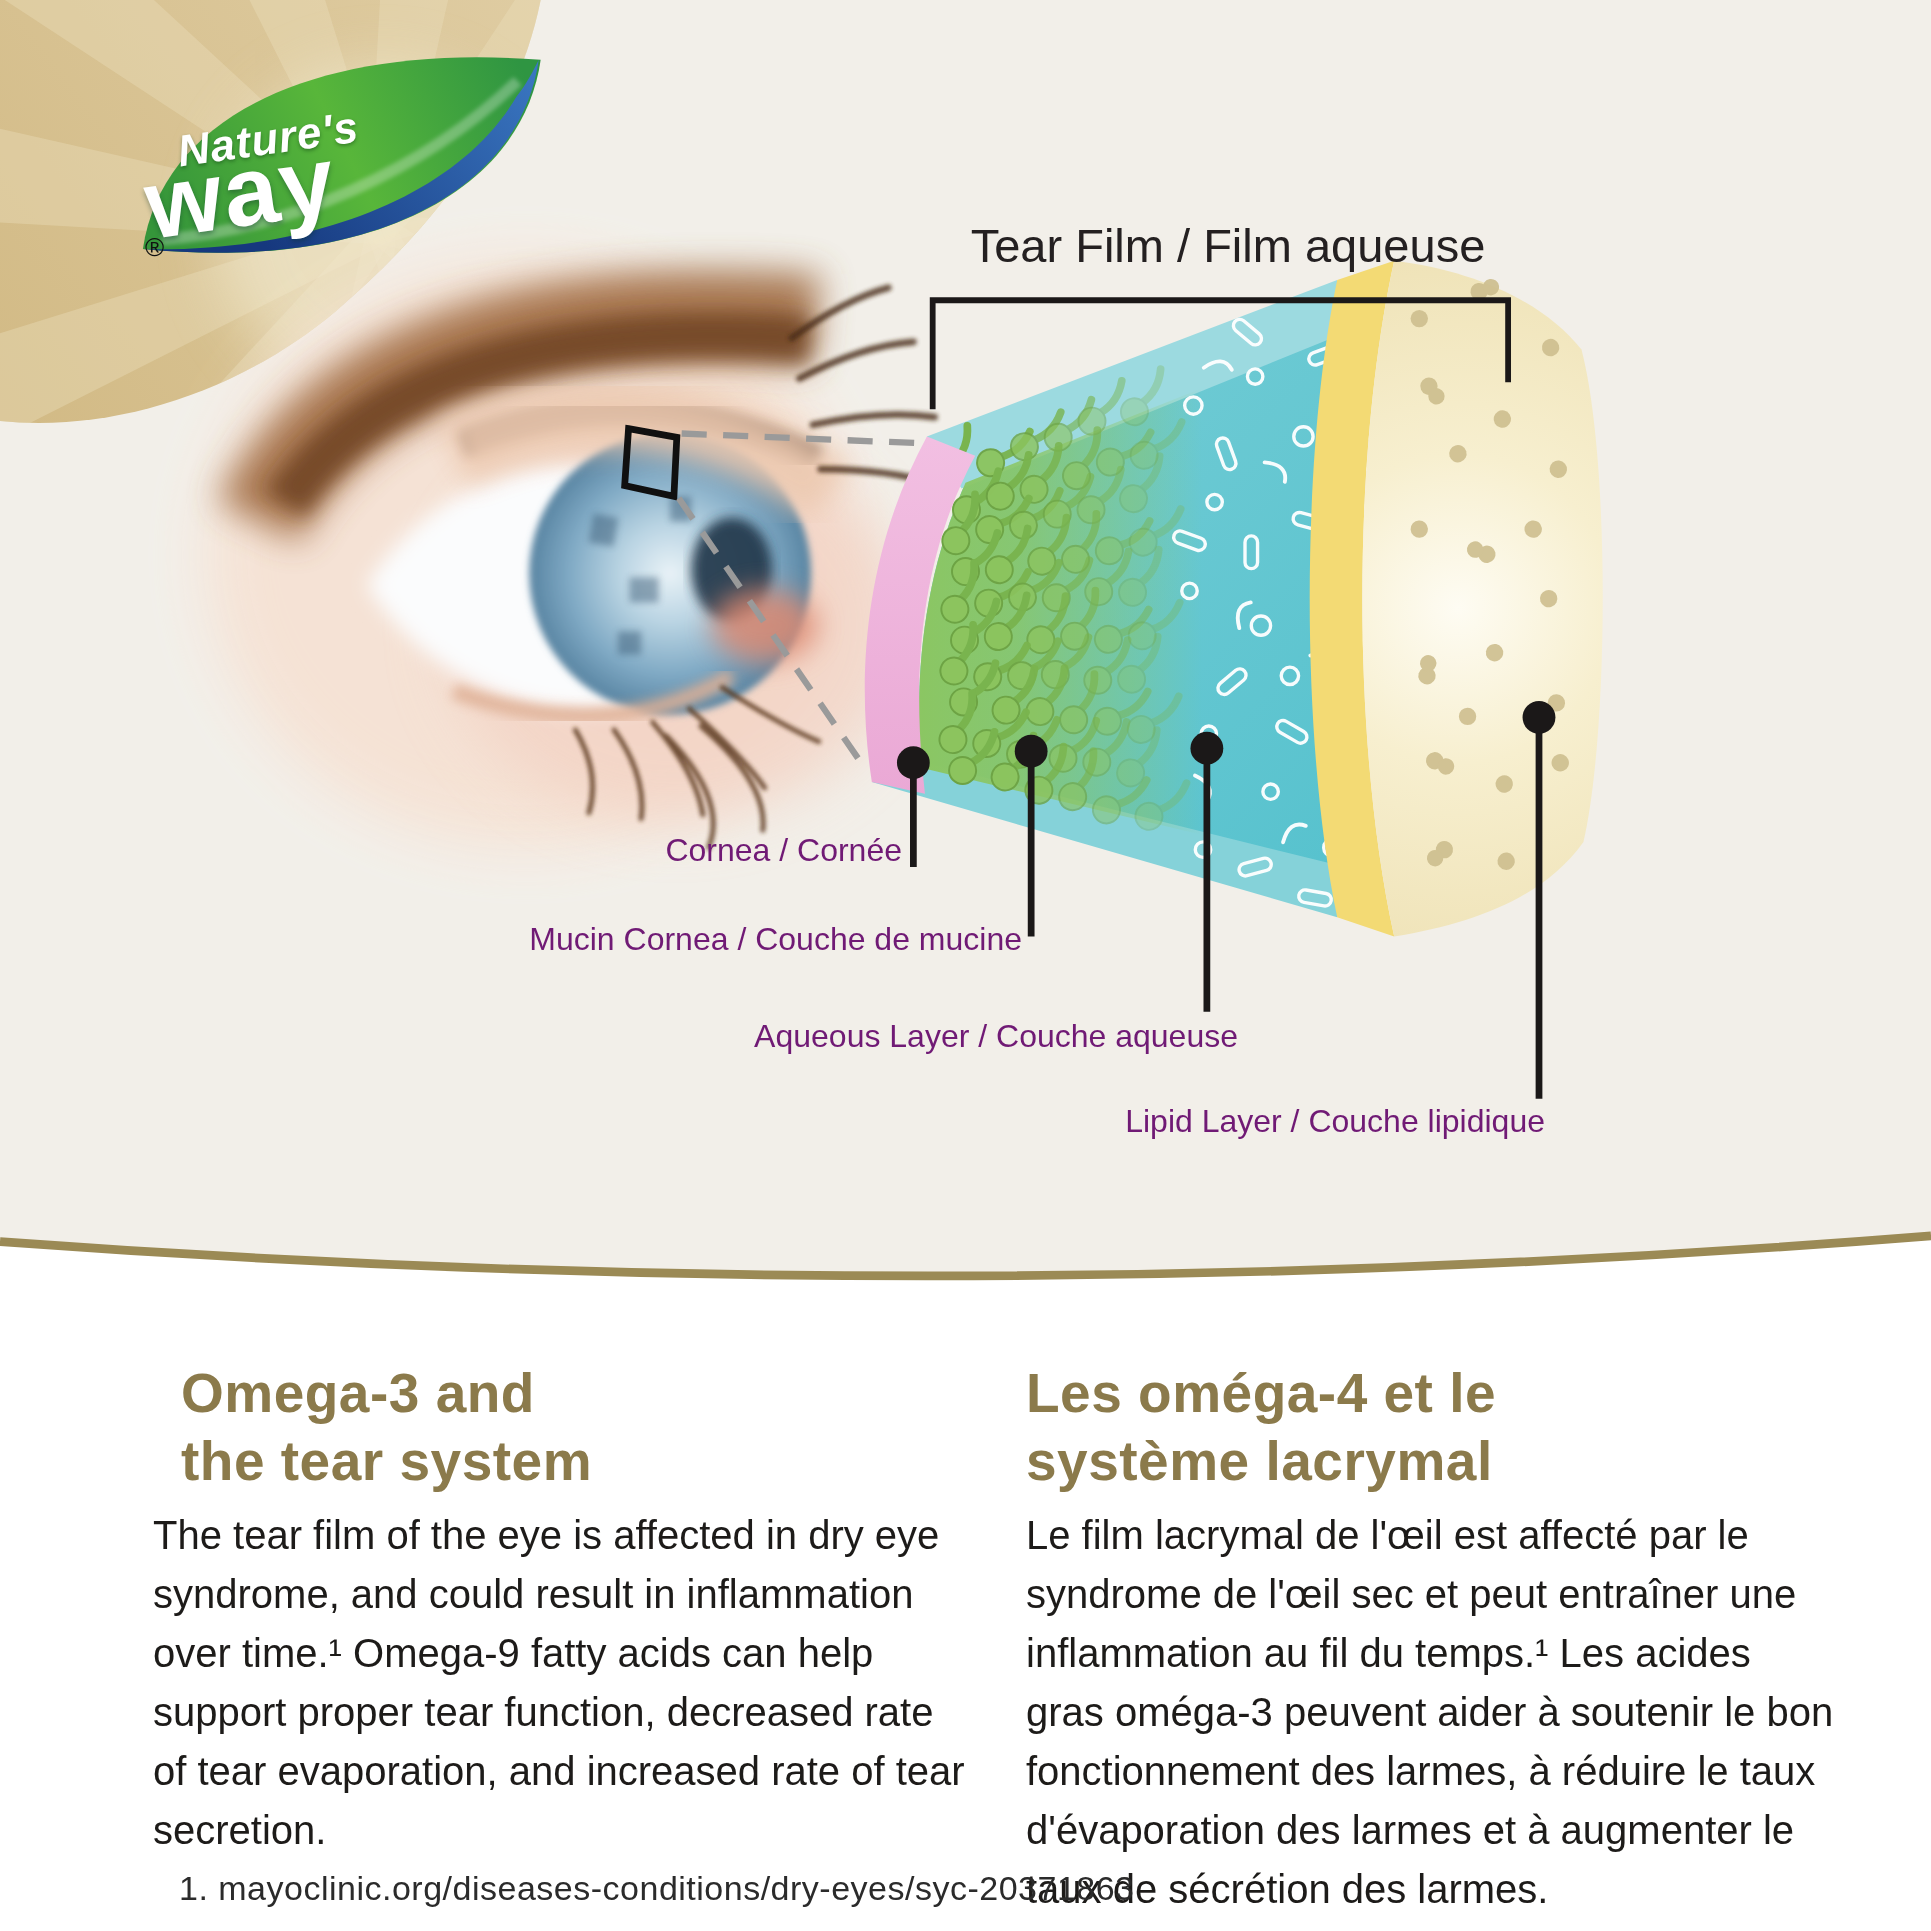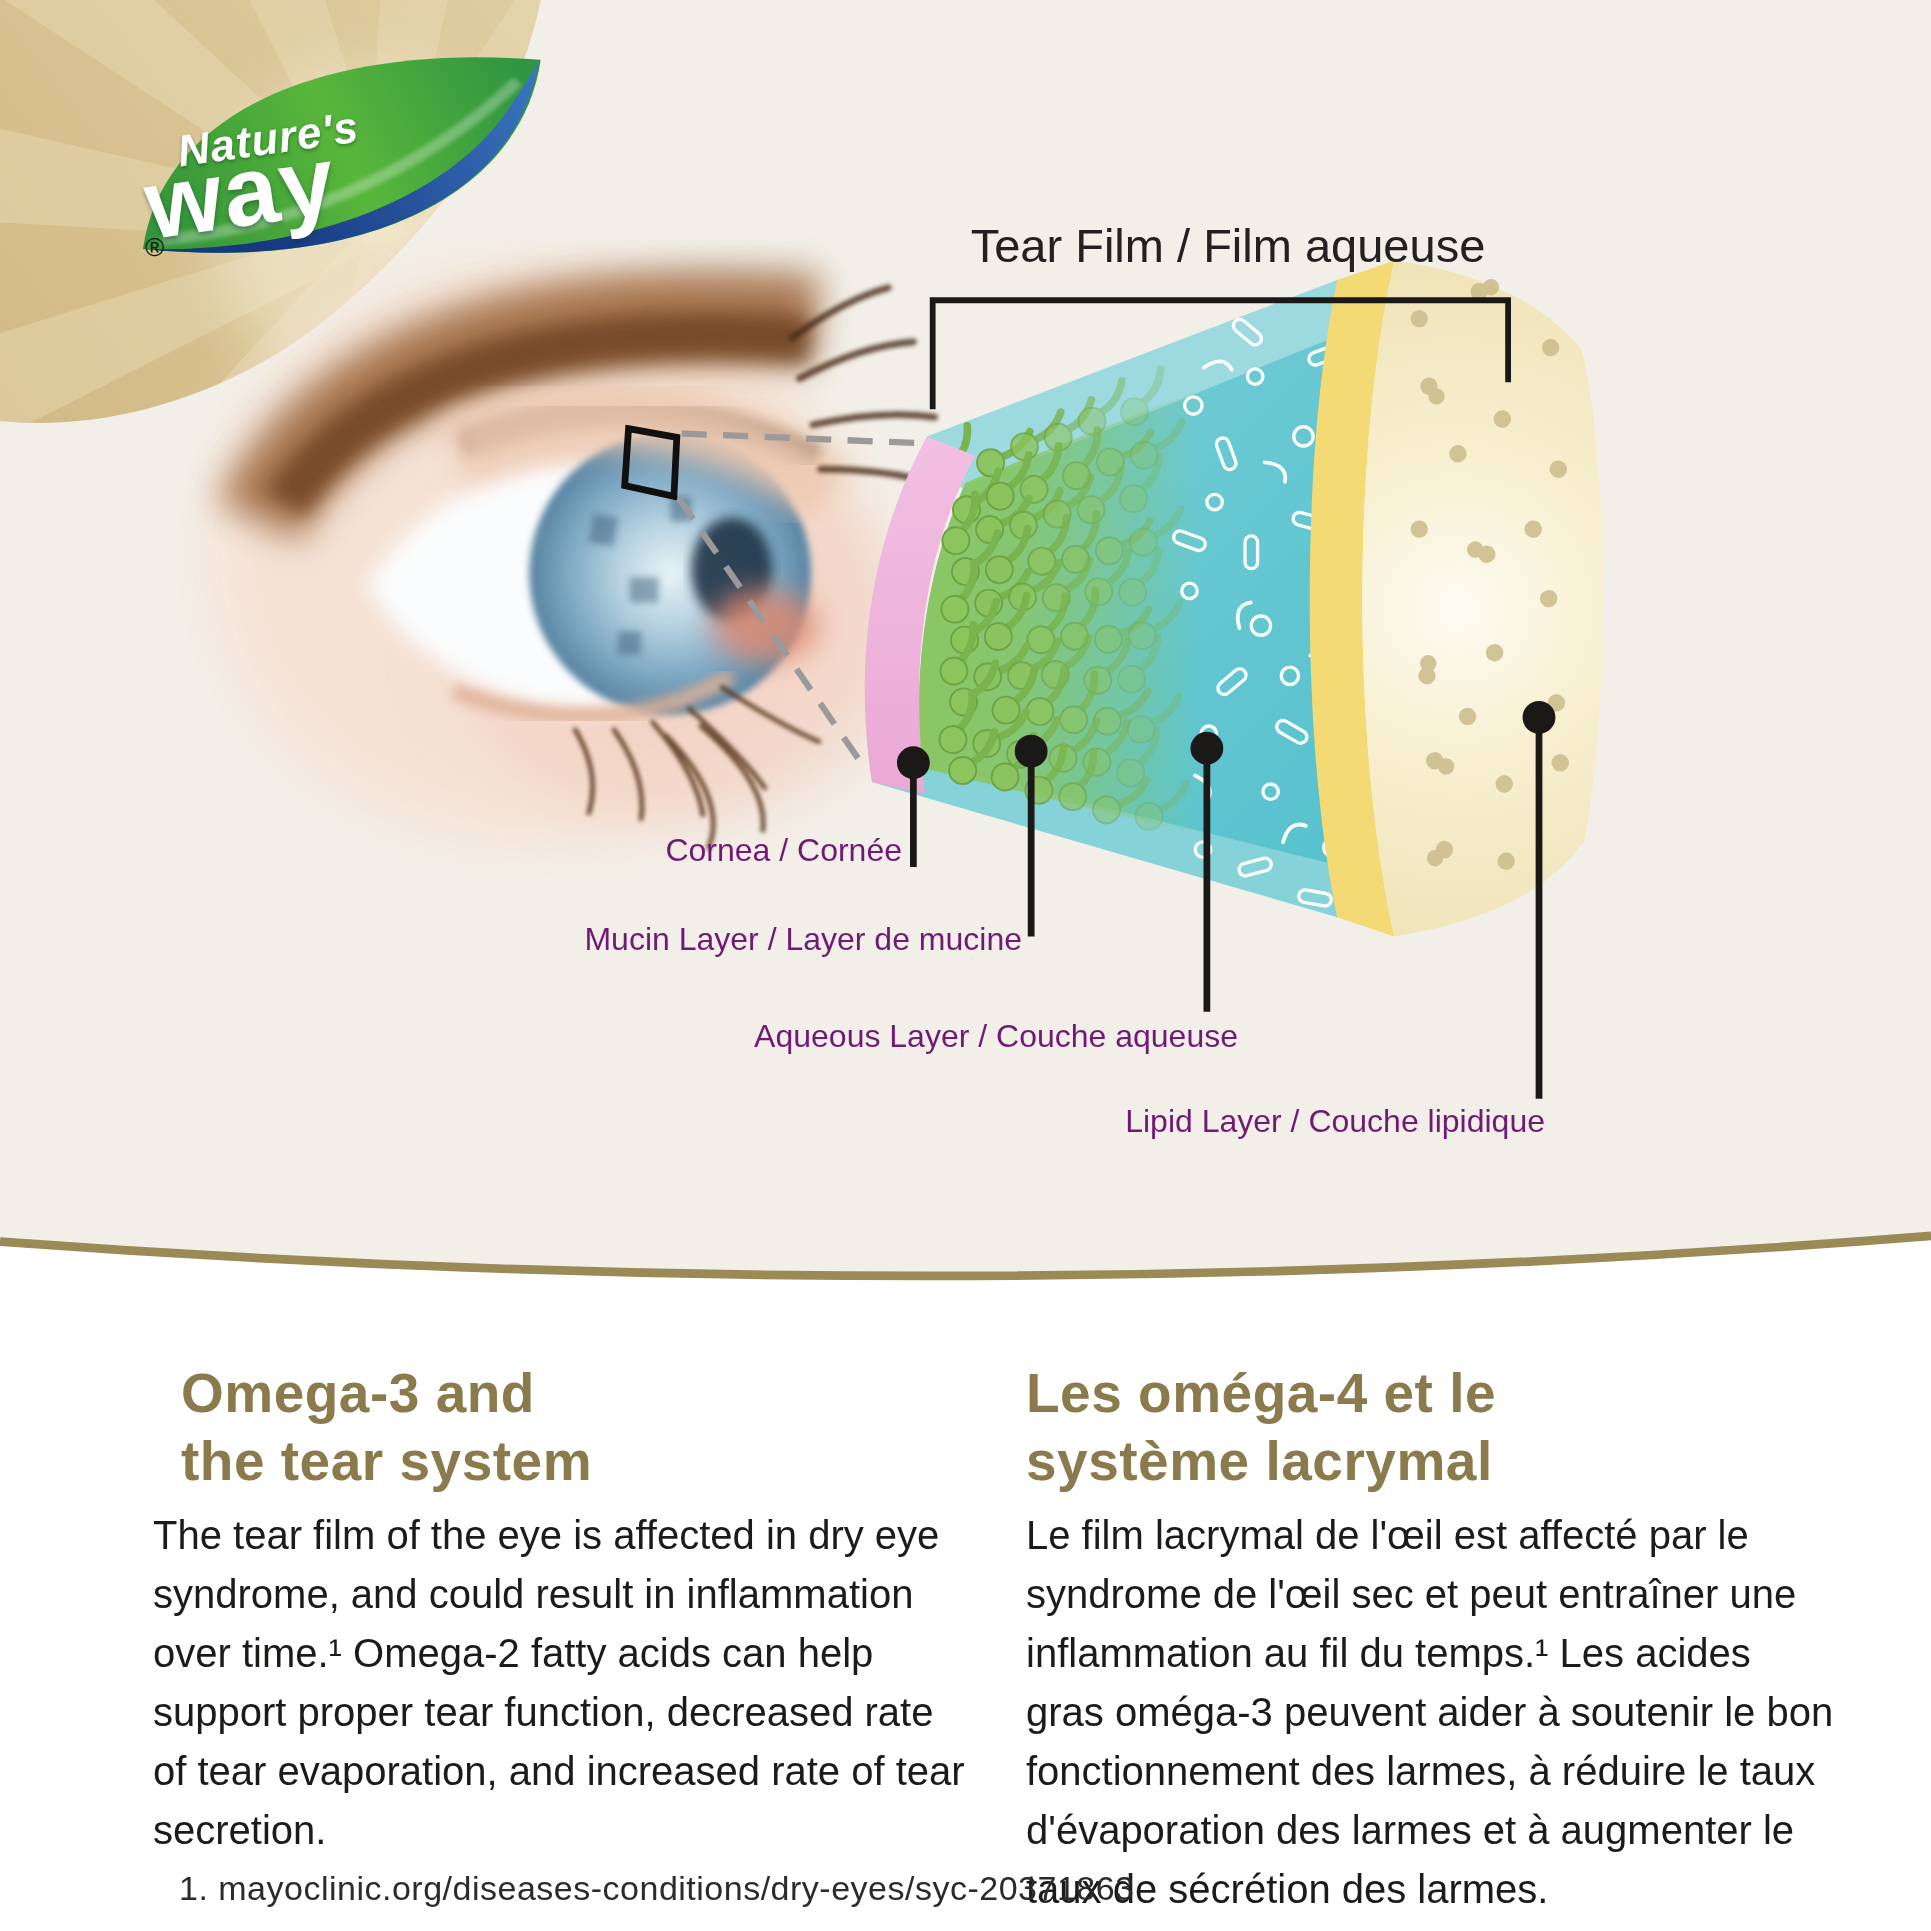--- a/index.html
+++ b/index.html
@@ -533,29 +533,29 @@
   </g>
 </svg>
 
 <div class="abs brand-top" style="left:177px;top:114px;">Nature's</div>
 <div class="abs brand-bottom" style="left:145px;top:143px;">way</div>
 <div class="abs reg-mark" style="left:145px;top:232px;">®</div>
 
 <div class="abs diagram-title" style="left:1228px;top:218px;">Tear Film / Film aqueuse</div>
 
 <div class="abs layer-label" style="left:902px;top:832px;">Cornea / Cornée</div>
-<div class="abs layer-label" style="left:1022px;top:921px;">Mucin Layer / Layer de mucine</div>
+<div class="abs layer-label" style="left:1022px;top:921px;">Mucin Cornea / Couche de mucine</div>
 <div class="abs layer-label" style="left:1238px;top:1018px;">Aqueous Layer / Couche aqueuse</div>
 <div class="abs layer-label" style="left:1545px;top:1103px;">Lipid Layer / Couche lipidique</div>
 
 <div class="abs col-heading" style="left:153px;top:1359px;margin-left:28px;">Omega-3 and
 the tear system</div>
 <div class="abs col-body" style="left:153px;top:1506px;width:869px;">The tear film of the eye is affected in dry eye
 syndrome, and could result in inflammation
-over time.¹ Omega-2 fatty acids can help
+over time.¹ Omega-9 fatty acids can help
 support proper tear function, decreased rate
 of tear evaporation, and increased rate of tear
 secretion.</div>
 
 <div class="abs col-heading" style="left:1026px;top:1359px;">Les oméga-4 et le
 système lacrymal</div>
 <div class="abs col-body" style="left:1026px;top:1506px;width:869px;">Le film lacrymal de l'œil est affecté par le
 syndrome de l'œil sec et peut entraîner une
 inflammation au fil du temps.¹ Les acides
 gras oméga-3 peuvent aider à soutenir le bon

